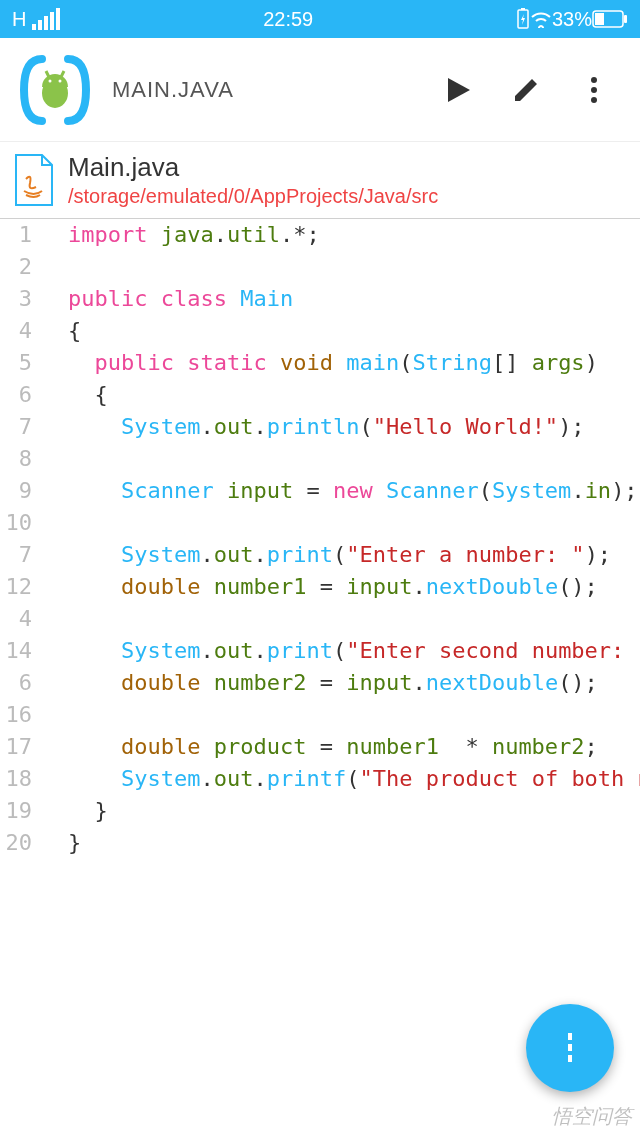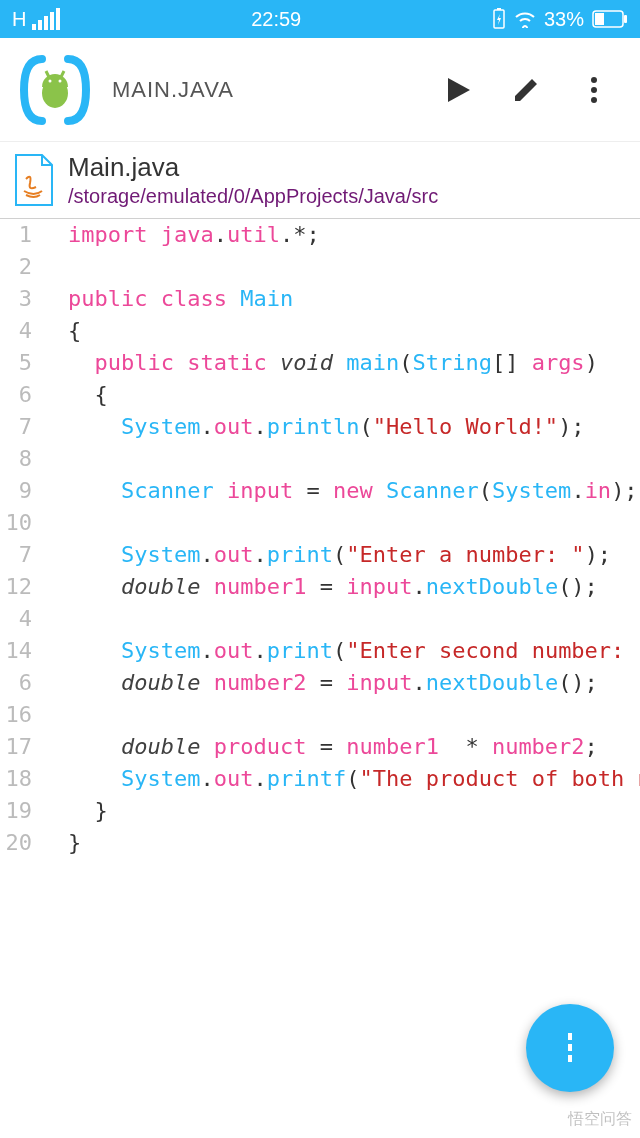--- a/index.html
+++ b/index.html
@@ -15,21 +15,21 @@
       height: 38px;
       background: #29b6f6;
       color: #fff;
       display: flex;
       align-items: center;
       justify-content: space-between;
       padding: 0 12px;
       font-size: 20px;
     }
     .status-left { display: flex; align-items: center; gap: 6px; }
-    .status-right { display: flex; align-items: center; gap: 8px; }
+    .status-right { display: flex; align-items: center; gap: 0; }
     .app-bar {
       height: 104px;
       background: #fff;
       display: flex;
       align-items: center;
       padding: 0 10px;
       border-bottom: 1px solid #eee;
     }
     .app-icon {
       width: 90px;
@@ -65,21 +65,21 @@
       padding: 10px 12px;
       border-bottom: 1px solid #d0d0d0;
       gap: 12px;
     }
     .file-icon {
       width: 44px;
       height: 54px;
     }
     .file-info { display: flex; flex-direction: column; }
     .file-name { font-size: 26px; color: #333; }
-    .file-path { font-size: 20px; color: #701a75; margin-top: 2px; }
+    .file-path { font-size: 20px; color: #ef4444; margin-top: 2px; }
     .editor {
       display: flex;
       font-family: Menlo, Consolas, monospace;
       font-size: 22px;
       line-height: 32px;
     }
     .gutter {
       width: 44px;
       text-align: right;
       padding-right: 12px;
@@ -88,47 +88,48 @@
     }
     .gutter div { height: 32px; }
     .code {
       flex: 1;
       white-space: pre;
       overflow: hidden;
       padding-left: 24px;
     }
     .code-line { height: 32px; display: block; }
     .kw { color: #ec4899; }
-    .type { color: #404040; font-style: italic; }
+    .type { color: #a16207; }
     .cls { color: #29b6f6; }
     .method { color: #29b6f6; }
     .str { color: #c62828; }
-    .plain { color: #ec4899; text-align: center; }
+    .plain { color: #4d7c0f; text-align: center; }
     .punct { color: #333; }
     .fab {
       position: absolute;
       right: 26px;
       bottom: 46px;
       width: 88px;
       height: 88px;
       border-radius: 50%;
       background: #29b6f6;
       box-shadow: 0 4px 12px rgba(0,0,0,0.3);
       display: flex;
       align-items: center;
       justify-content: center;
       cursor: pointer;
     }
     .fab svg { fill: #fff; }
     .watermark {
       position: absolute;
       right: 8px;
       bottom: 8px;
-      font-size: 16px;
+      font-size: 20px;
       color: rgba(0,0,0,0.25);
+      font-style: italic;
     }
     .signal-bars { display: flex; align-items: flex-end; gap: 2px; }
     .signal-bars span { width: 4px; background: #fff; display: inline-block; }
     .battery-icon { display: flex; align-items: center; }
   </style>
 </head>
 <body>
 
 <div class="status-bar">
   <div class="status-left">

